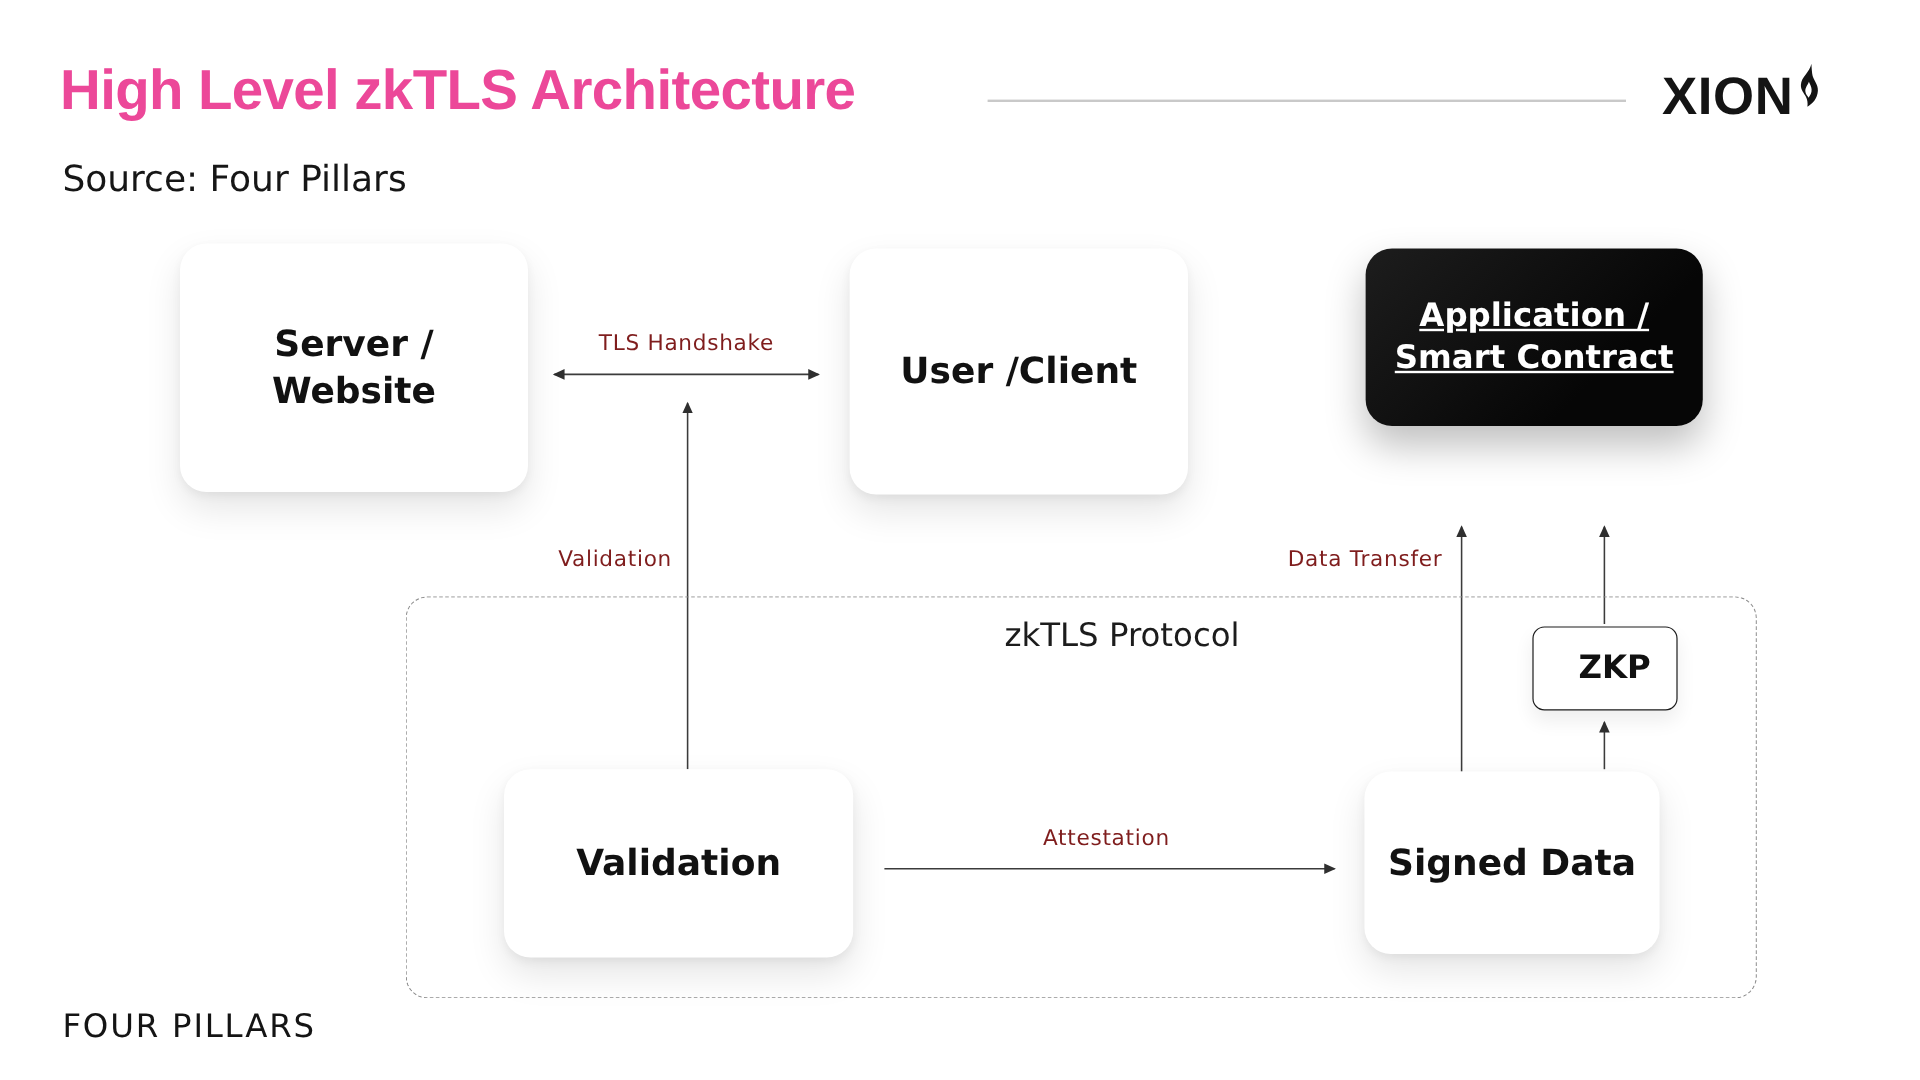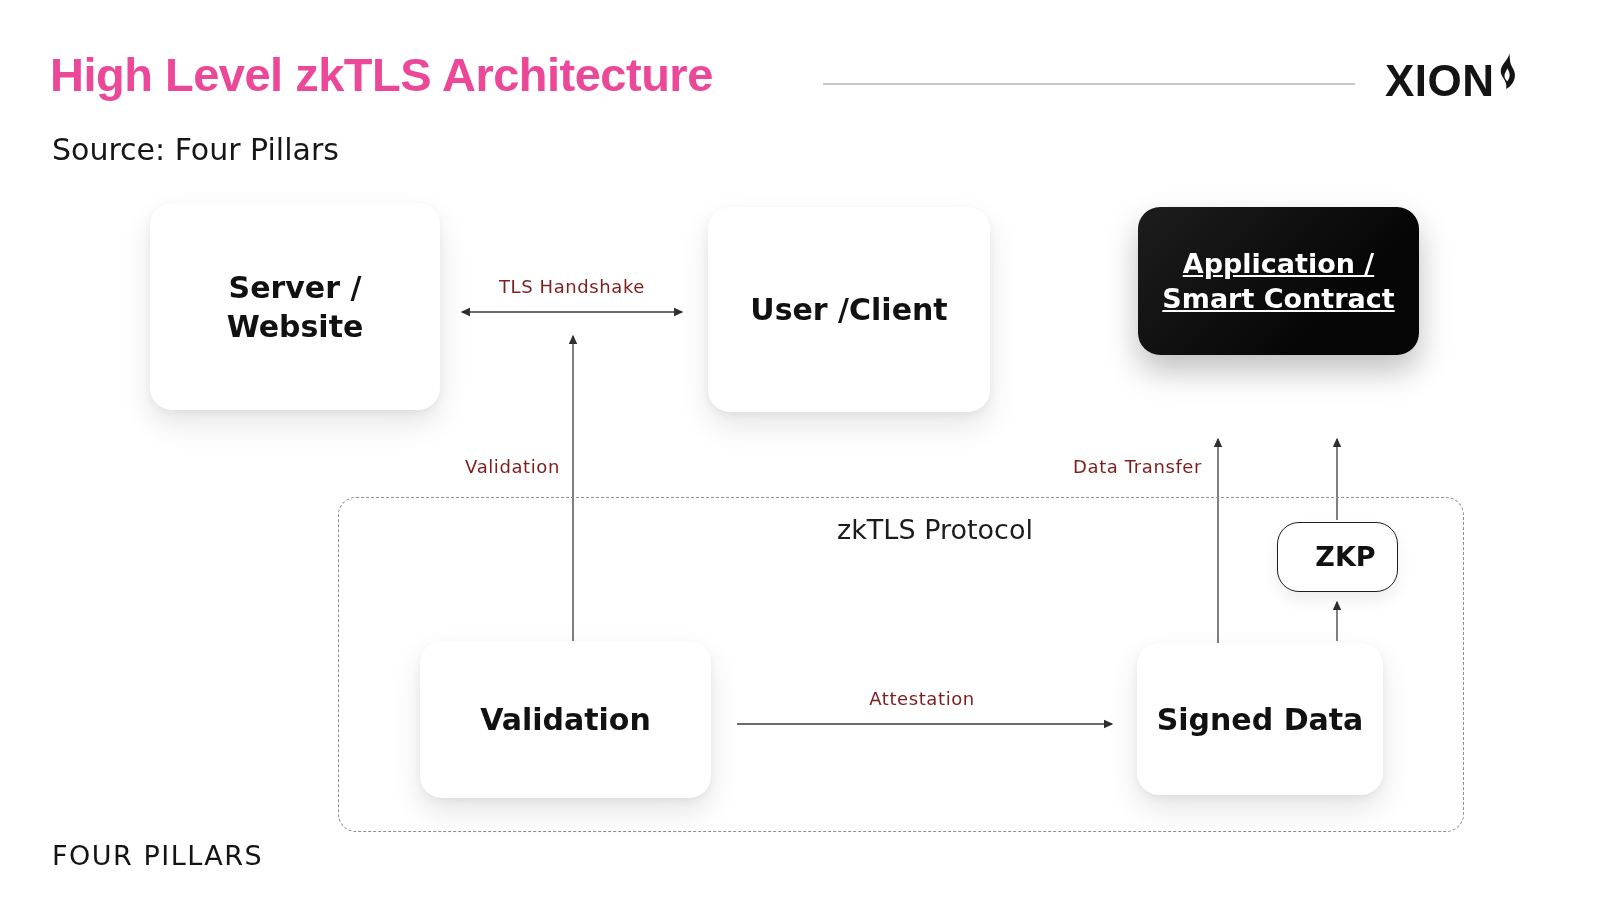--- a/index.html
+++ b/index.html
@@ -55,21 +55,21 @@
     left: 1138px; top: 207px; width: 281px; height: 148px;
     background: linear-gradient(135deg, #1d1d1d 0%, #060606 70%);
     color: #ffffff; font-size: 27px;
     box-shadow: 0 16px 32px rgba(0,0,0,0.25);
     text-decoration: underline;
   }
   .node-validation  { left: 420px;  top: 641px; width: 291px; height: 157px; }
   .node-signed      { left: 1137px; top: 643px; width: 246px; height: 152px; }
   .node-zkp {
     left: 1277px; top: 522px; width: 121px; height: 70px;
-    border: 1.5px solid #1d1d1d; border-radius: 22px;
+    border: 1.5px solid #1d1d1d; border-radius: 10px;
     box-shadow: 0 8px 16px rgba(0,0,0,0.07);
     font-size: 27px;
     padding-left: 16px;
   }
 
   
   .protocol-box {
     left: 338px; top: 497px; width: 1126px; height: 335px;
     border: 1.6px dashed #8f8f8f; border-radius: 18px;
     background: transparent;

